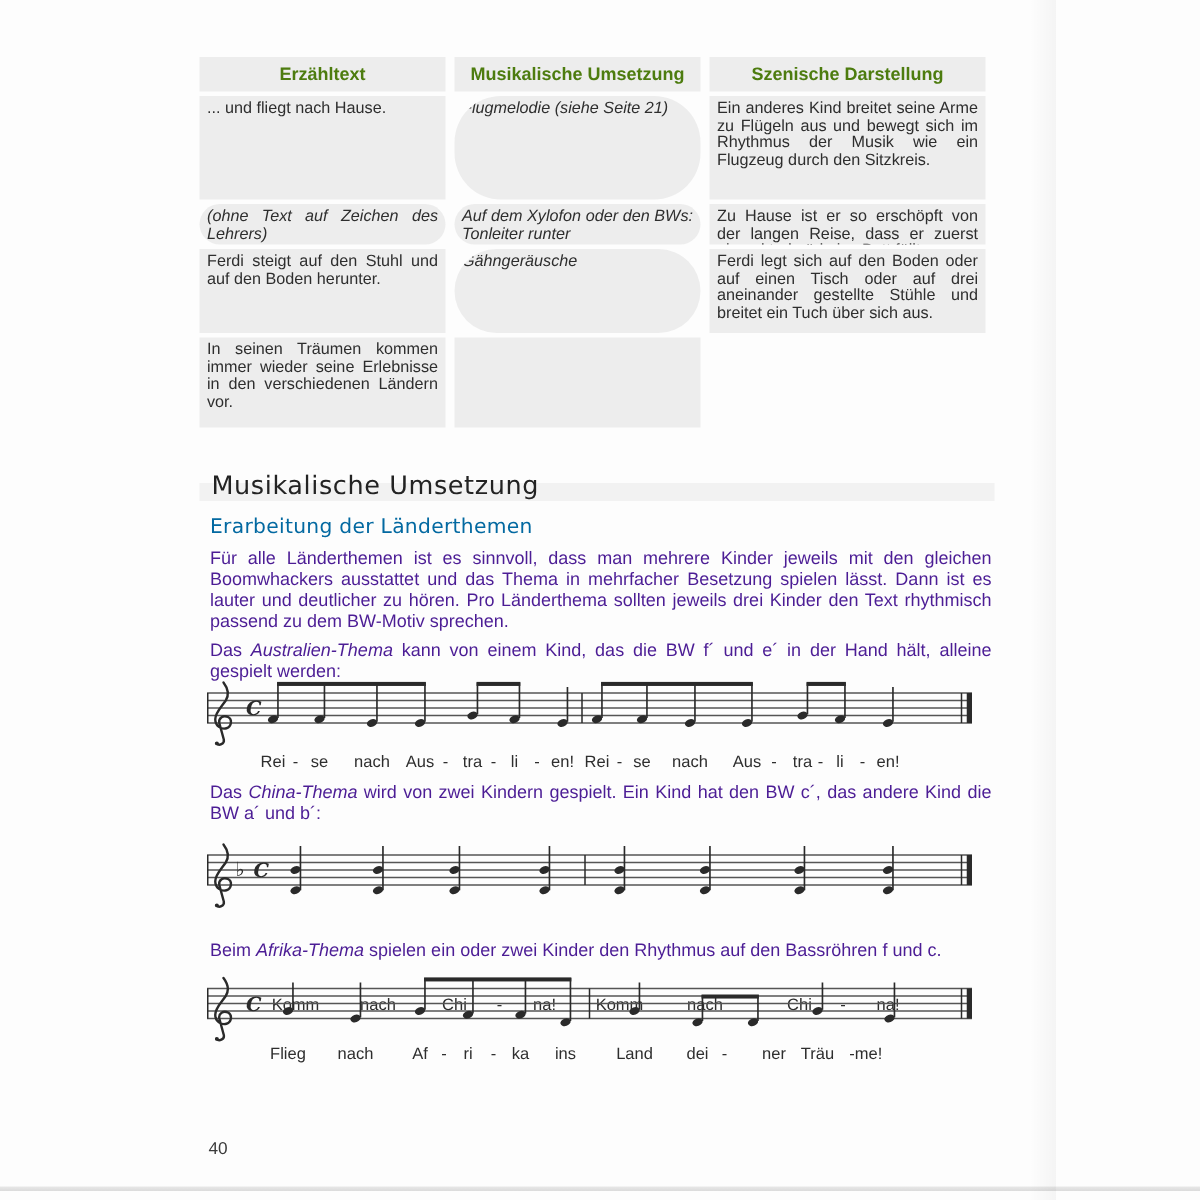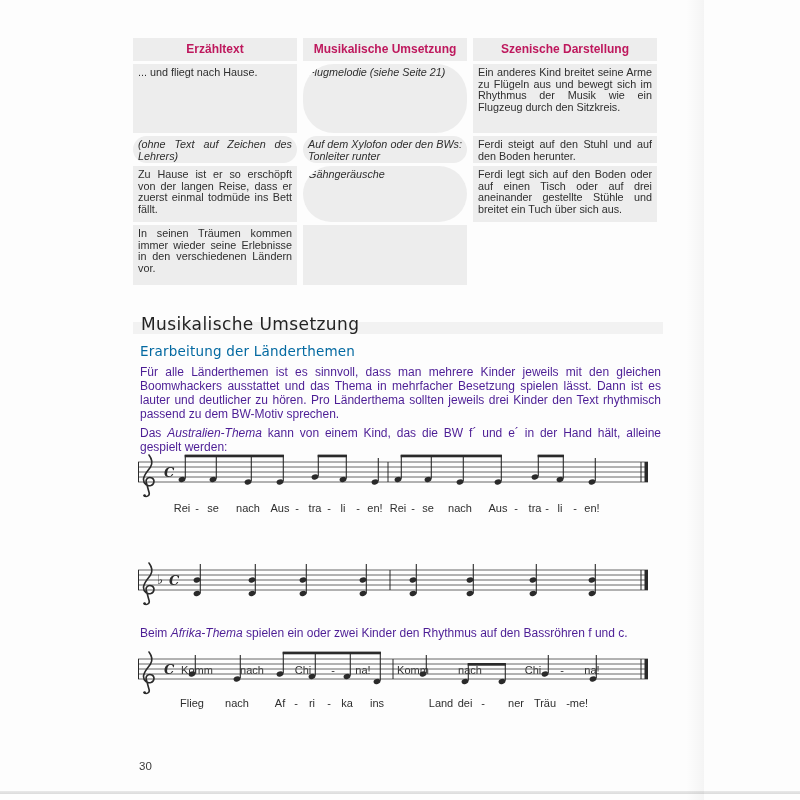--- a/index.html
+++ b/index.html
@@ -16,21 +16,21 @@
   
   .story-table{
     position:absolute;left:133px;top:38px;width:524px;
     display:grid;grid-template-columns:164px 164px 184px;
     grid-template-rows:23px 69px 27px 56px 60px;
     column-gap:6px;row-gap:3px;
   }
   .cell{background:#ededed;font-size:10.8px;line-height:11.6px;
     padding:3px 5px 0 5px;color:#2e2e2e;text-align:justify;overflow:hidden;}
   .cell.head{font-weight:bold;font-size:12px;text-align:center;
-    display:flex;align-items:center;justify-content:center;padding:0 2px;color:#be185d;}
+    display:flex;align-items:center;justify-content:center;padding:0 2px;color:#4d7c0f;}
   .cell.it{font-style:italic;border-radius:31px;}
   .cell.empty{background:#ededed;}
   
   .h-band{position:absolute;left:133px;top:322px;width:530px;height:12px;background:#f2f2f2;}
   .h1{position:absolute;left:141px;top:314px;font-family:"DejaVu Sans",sans-serif;
     font-size:17px;letter-spacing:.4px;color:#232323;}
   .h2{position:absolute;left:140px;top:343px;font-family:"DejaVu Sans",sans-serif;
     font-size:13.5px;letter-spacing:.2px;color:#0369a1;}
   
   .para{position:absolute;left:140px;width:521px;font-size:12px;line-height:13.9px;
@@ -59,38 +59,39 @@
     <div class="cell head">Erzähltext</div>
     <div class="cell head">Musikalische Umsetzung</div>
     <div class="cell head">Szenische Darstellung</div>
 
     <div class="cell">... und fliegt nach Hause.</div>
     <div class="cell it">Flugmelodie (siehe Seite 21)</div>
     <div class="cell">Ein anderes Kind breitet seine Arme zu Flügeln aus und bewegt sich im Rhythmus der Musik wie ein Flugzeug durch den Sitzkreis.</div>
 
     <div class="cell it">(ohne Text auf Zeichen des Lehrers)</div>
     <div class="cell it">Auf dem Xylofon oder den BWs: Tonleiter runter</div>
+    <div class="cell">Zu Hause ist er so erschöpft von der langen Reise, dass er zuerst einmal todmüde ins Bett fällt.</div>
+
     <div class="cell">Ferdi steigt auf den Stuhl und auf den Boden herunter.</div>
-
-    <div class="cell">Zu Hause ist er so erschöpft von der langen Reise, dass er zuerst einmal todmüde ins Bett fällt.</div>
     <div class="cell it">Gähngeräusche</div>
     <div class="cell">Ferdi legt sich auf den Boden oder auf einen Tisch oder auf drei aneinander gestellte Stühle und breitet ein Tuch über sich aus.</div>
 
     <div class="cell">In seinen Träumen kommen immer wieder seine Erlebnisse in den verschiedenen Ländern vor.</div>
     <div class="cell empty"></div>
   </div>
 
   <div class="h-band"></div>
   <div class="h1">Musikalische Umsetzung</div>
   <div class="h2">Erarbeitung der Länderthemen</div>
 
   <div class="para p-intro">Für alle Länderthemen ist es sinnvoll, dass man mehrere Kinder jeweils mit den gleichen Boomwhackers ausstattet und das Thema in mehrfacher Besetzung spielen lässt. Dann ist es lauter und deutlicher zu hören. Pro Länderthema sollten jeweils drei Kinder den Text rhythmisch passend zu dem BW-Motiv sprechen.</div>
 
   <div class="para p-australien"><span>Das </span><span class="em">Australien-Thema</span><span> kann von einem Kind, das die BW f´ und e´ in der Hand hält, alleine gespielt werden:</span></div>
 
+  <div class="para p-china"><span>Das </span><span class="em">China-Thema</span><span> wird von zwei Kindern gespielt. Ein Kind hat den BW c´, das andere Kind die BW a´ und b´:</span></div>
 
   <div class="para p-afrika"><span>Beim </span><span class="em">Afrika-Thema</span><span> spielen ein oder zwei Kinder den Rhythmus auf den Bassröhren f und c.</span></div>
 
   <div class="staff s1">
     <svg id="svg-australien" width="515" height="50" viewBox="0 0 515 50">
         <line x1="0" y1="10" x2="510" y2="10" stroke="#555" stroke-width="0.9"></line>
         <line x1="0" y1="15" x2="510" y2="15" stroke="#555" stroke-width="0.9"></line>
         <line x1="0" y1="20" x2="510" y2="20" stroke="#555" stroke-width="0.9"></line>
         <line x1="0" y1="25" x2="510" y2="25" stroke="#555" stroke-width="0.9"></line>
         <line x1="0" y1="30" x2="510" y2="30" stroke="#555" stroke-width="0.9"></line>
@@ -256,26 +257,26 @@
   </div>
   <div class="lyrics l3">
       <span style="left: 54px;">Flieg</span>
       <span style="left: 99px;">nach</span>
       <span style="left: 142px;">Af</span>
       <span style="left: 158px;">-</span>
       <span style="left: 174px;">ri</span>
       <span style="left: 191px;">-</span>
       <span style="left: 209px;">ka</span>
       <span style="left: 239px; text-align: right;">ins</span>
-      <span style="left: 303px;">Land</span>
+      <span style="left: 285px;">Land</span>
       <span style="left: 327px;">dei</span>
       <span style="left: 345px;">-</span>
       <span style="left: 364px; padding-left: 28px;">ner</span>
       <span style="left: 407px;">Träu</span>
       <span style="left: 430px;">-</span>
       <span style="left: 441px;">me!</span>
     </div>
 
-  <div class="pagenum">30</div>
+  <div class="pagenum">40</div>
 
   <div class="scan-bottom"></div>
   <div class="scan-right"></div>
 </div>
 
 </body></html>

